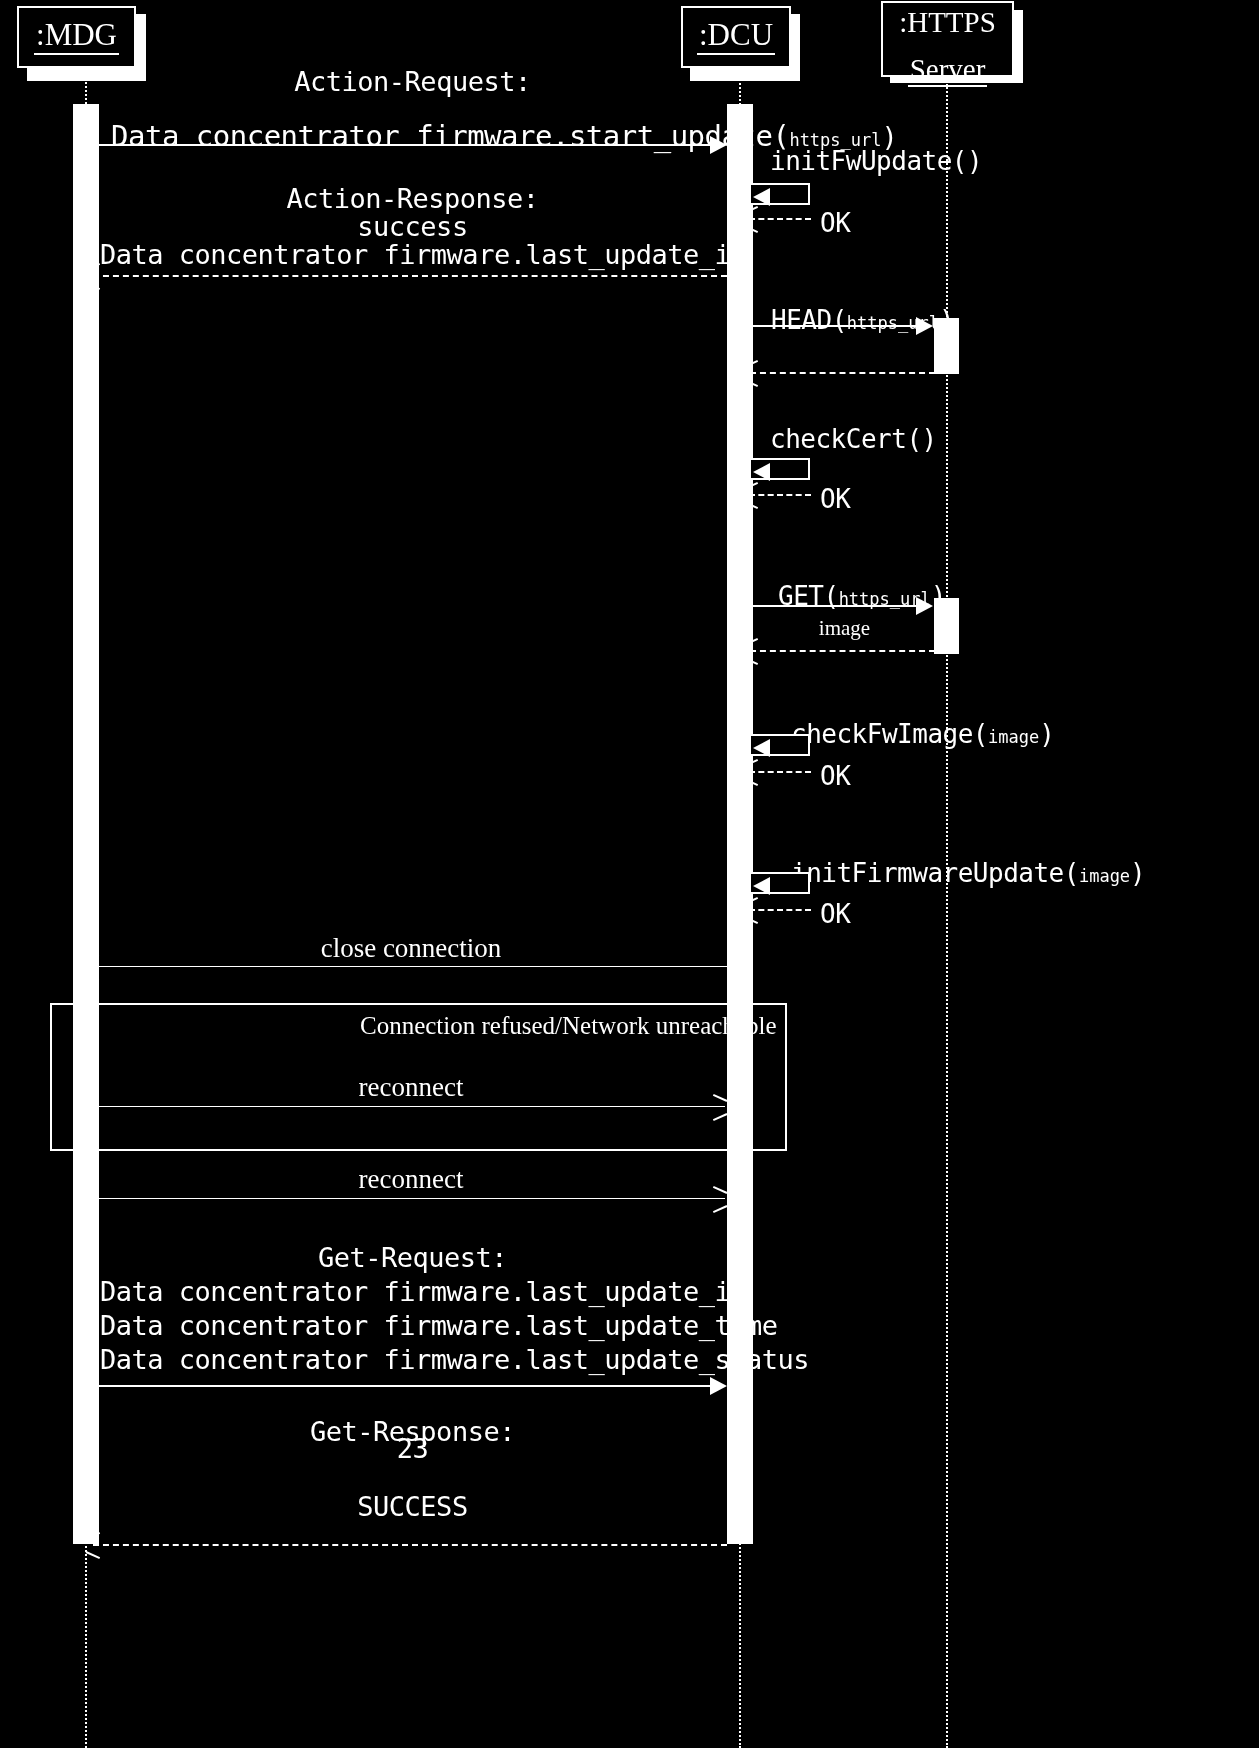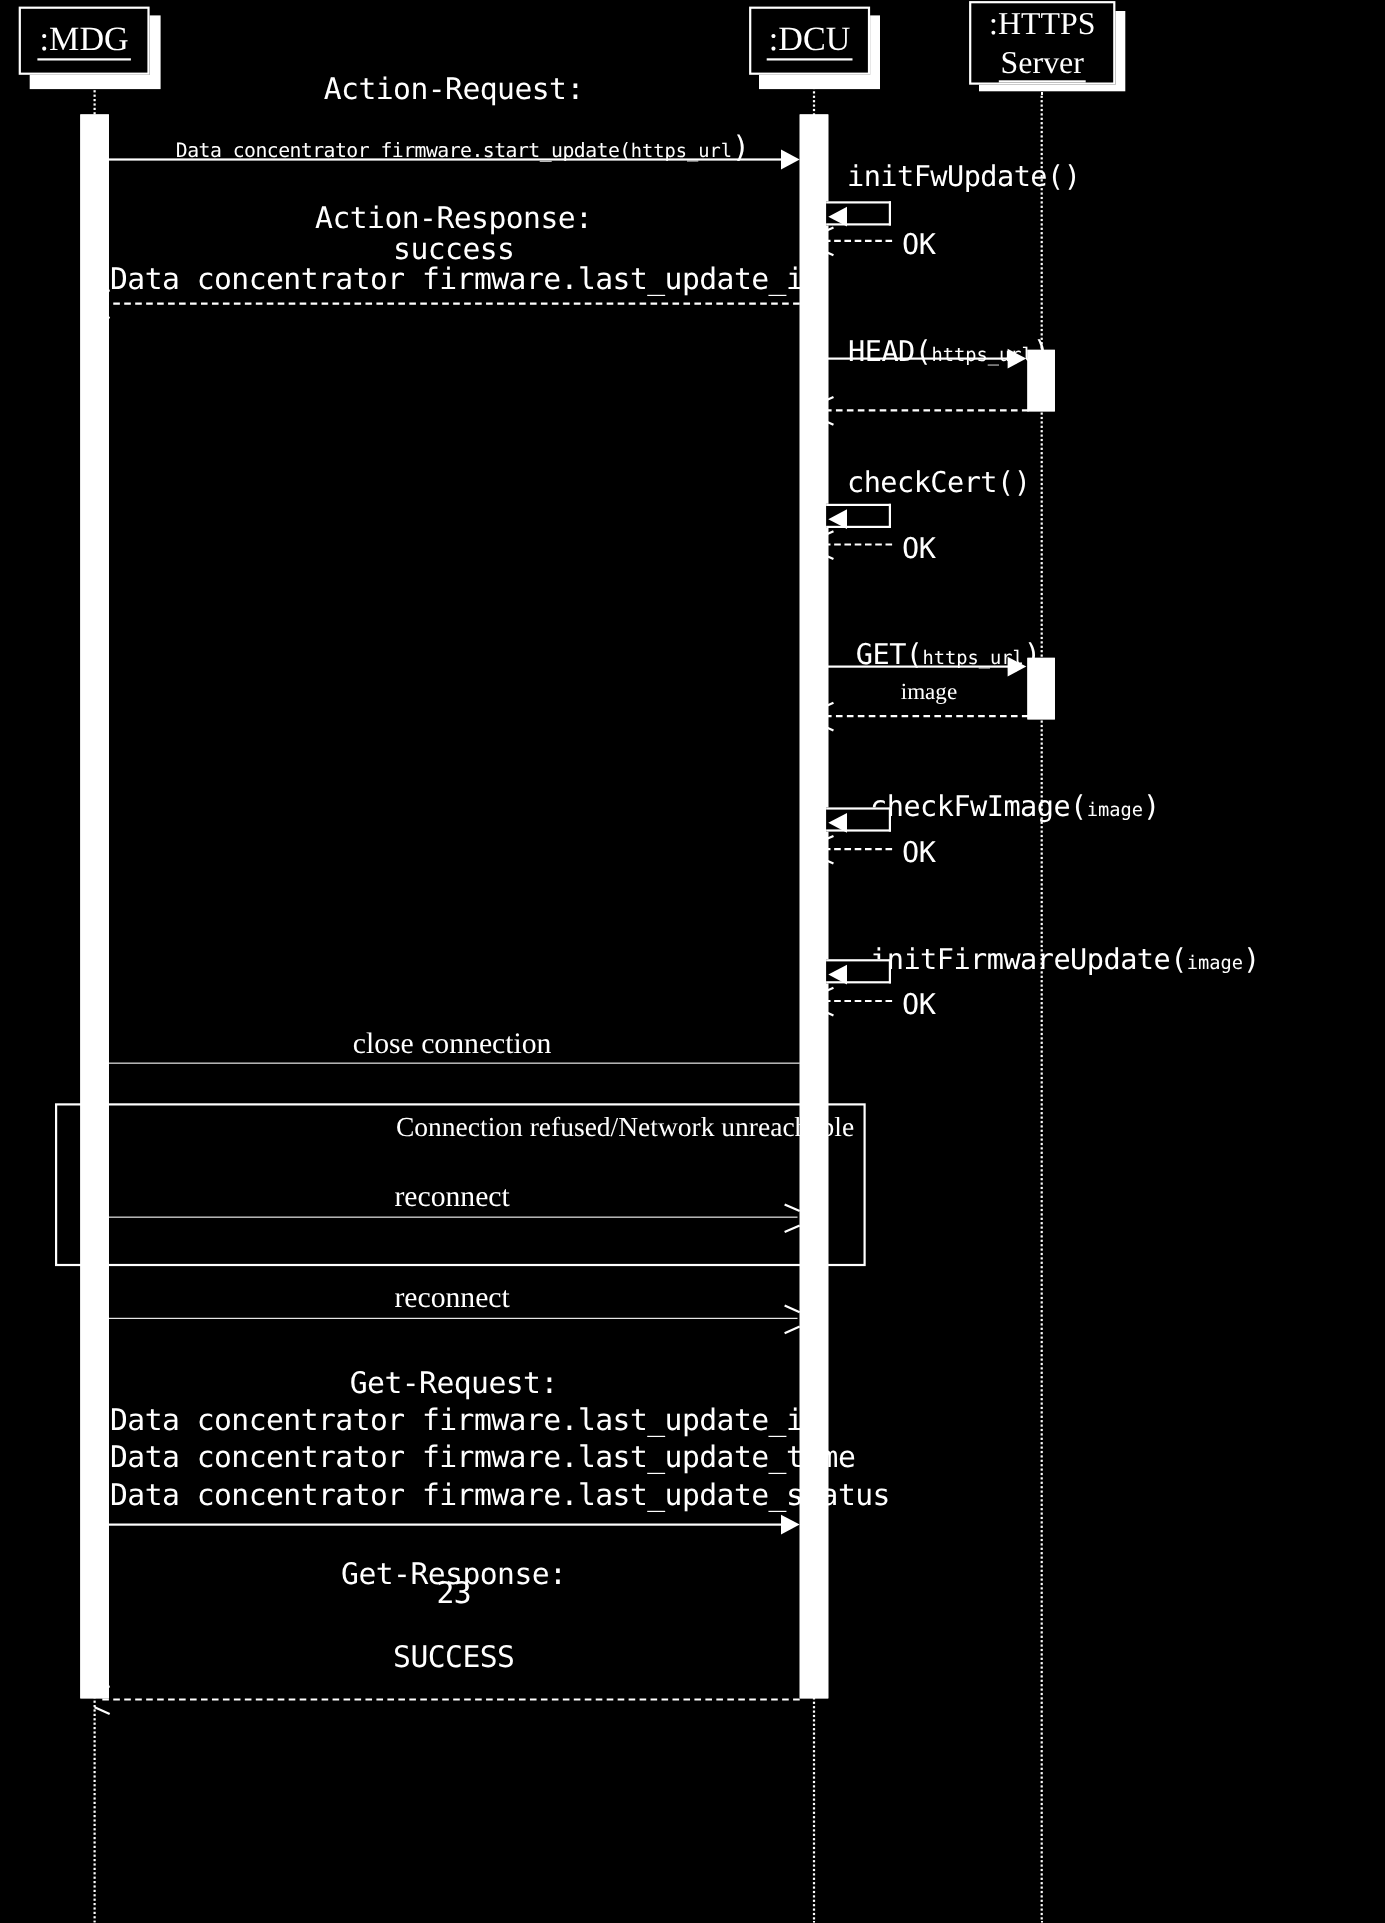--- a/index.html
+++ b/index.html
@@ -205,35 +205,35 @@
     <span class="actor-label">:MDG</span>
   </div>
 
   <div class="actor-shadow" style="left:690px; top:14px; width:110px; height:67px;"></div>
   <div class="actor-box" style="left:681px; top:6px; width:110px; height:62px;">
     <span class="actor-label">:DCU</span>
   </div>
 
   <div class="actor-shadow" style="left:890px; top:10px; width:133px; height:73px;"></div>
   <div class="actor-box" style="left:881px; top:1px; width:133px; height:76px; flex-direction:column; justify-content:center;">
-    <span class="actor-label two-line" style="border-bottom:none; margin:4px;">:HTTPS</span>
+    <span class="actor-label two-line" style="border-bottom:none; margin:16px;">:HTTPS</span>
     <span class="actor-label two-line" style="margin:0;">Server</span>
   </div>
 
   <div class="activation" style="left:73px; top:104px; width:26px; height:1440px;"></div>
 
   <div class="activation" style="left:727px; top:104px; width:26px; height:1440px;"></div>
 
   <div class="activation" style="left:934px; top:318px; width:25px; height:56px;"></div>
 
   <div class="activation" style="left:934px; top:598px; width:25px; height:56px;"></div>
 
   <div class="msg-label mono" style="left:100px; top:66px; width:625px; font-size:27px;">Action-Request:</div>
   <div class="msg-label" style="left:95px; top:100px; width:635px; text-align:center;">
-    <span class="mono" style="font-size:18px;">Data concentrator firmware.start_update(</span><span class="mono-sm">https_url</span><span class="mono" style="font-size:27px;">)</span>
+    <span class="mono" style="font-size:29px;">Data concentrator firmware.start_update(</span><span class="mono-sm">https_url</span><span class="mono" style="font-size:27px;">)</span>
   </div>
   <div class="msg" style="left:86px; top:144px; width:637px;"></div>
   <div class="arrow-right" style="left:710px; top:136px;"></div>
 
   <div class="msg-label mono" style="left:770px; top:146px; width:300px; text-align:left;">initFwUpdate()</div>
   <div class="selfcall" style="left:751px; top:183px; width:59px; height:22px;"></div>
   <div class="arrow-left" style="left:753px; top:188px;"></div>
   <div class="msg dashed" style="left:749px; top:218px; width:62px;"></div>
   <div class="arrow-open-left" style="left:744px; top:211px;"></div>
   <div class="msg-label mono" style="left:820px; top:208px; width:80px; text-align:left;">OK</div>

